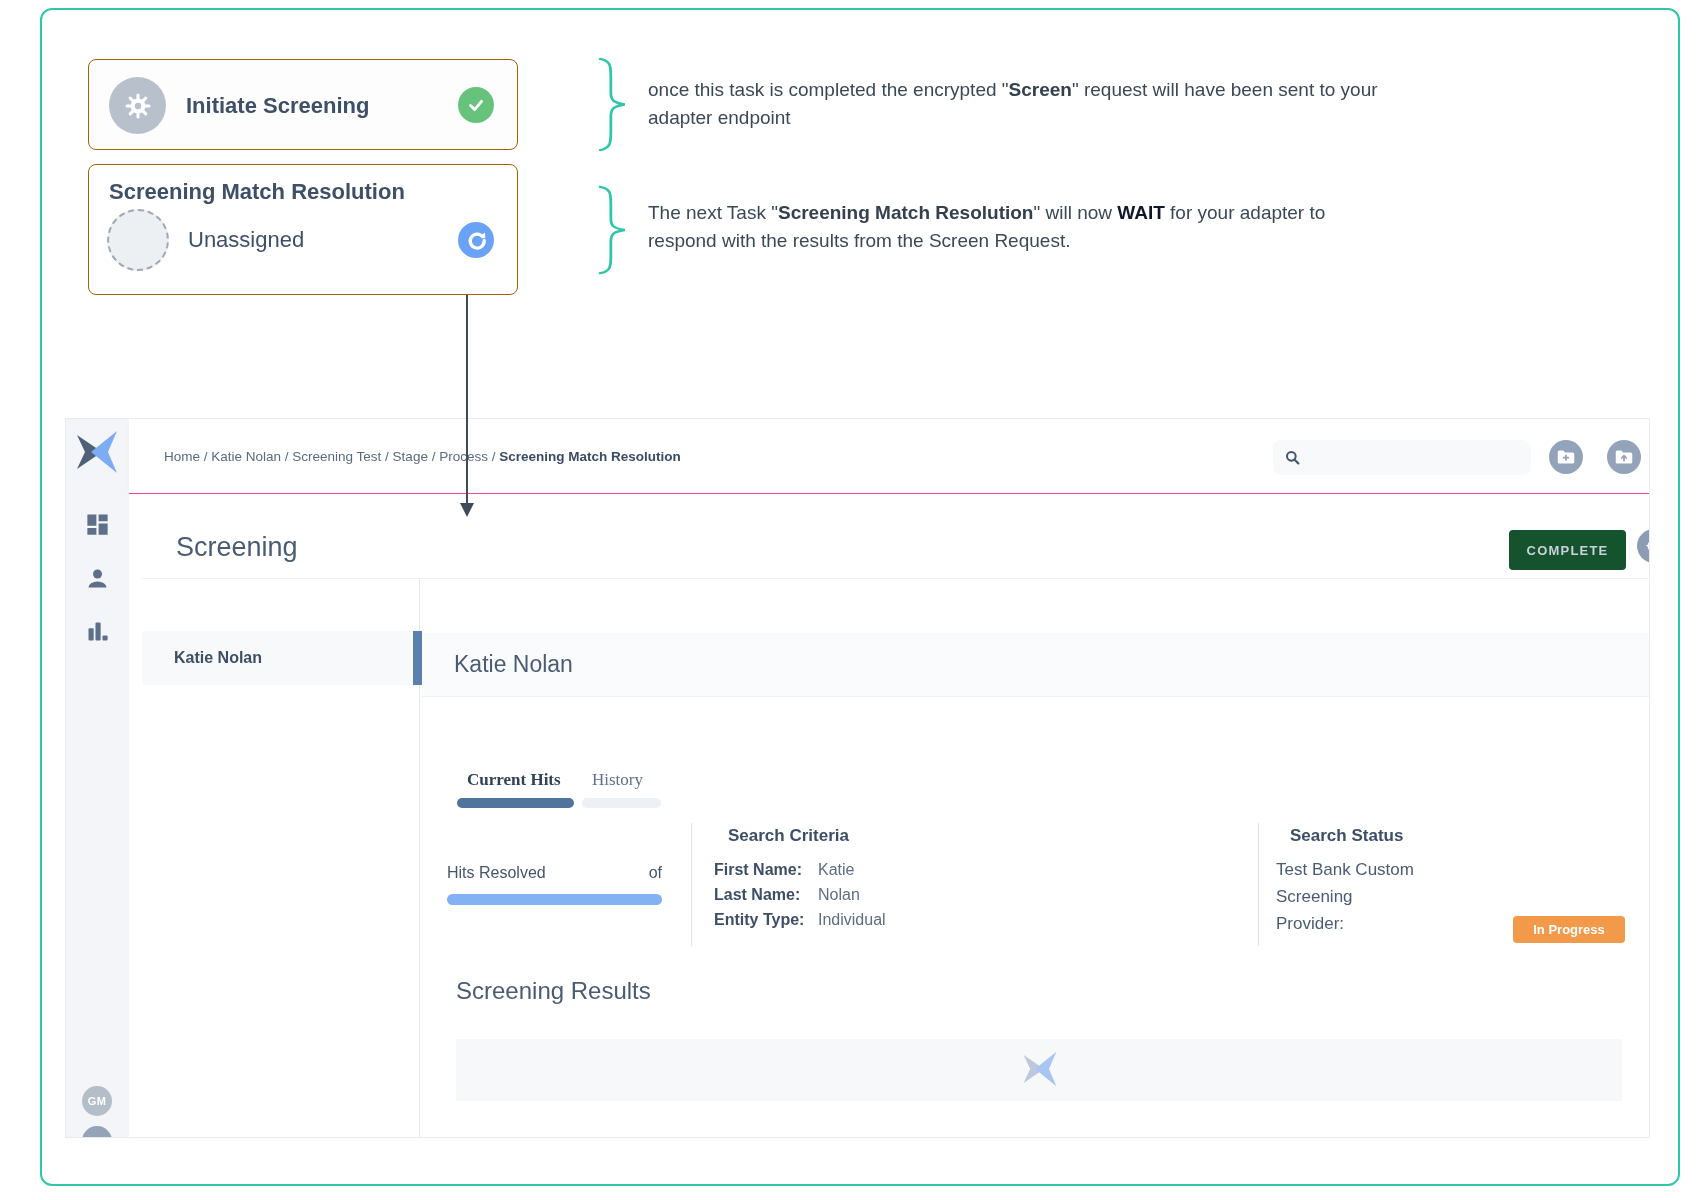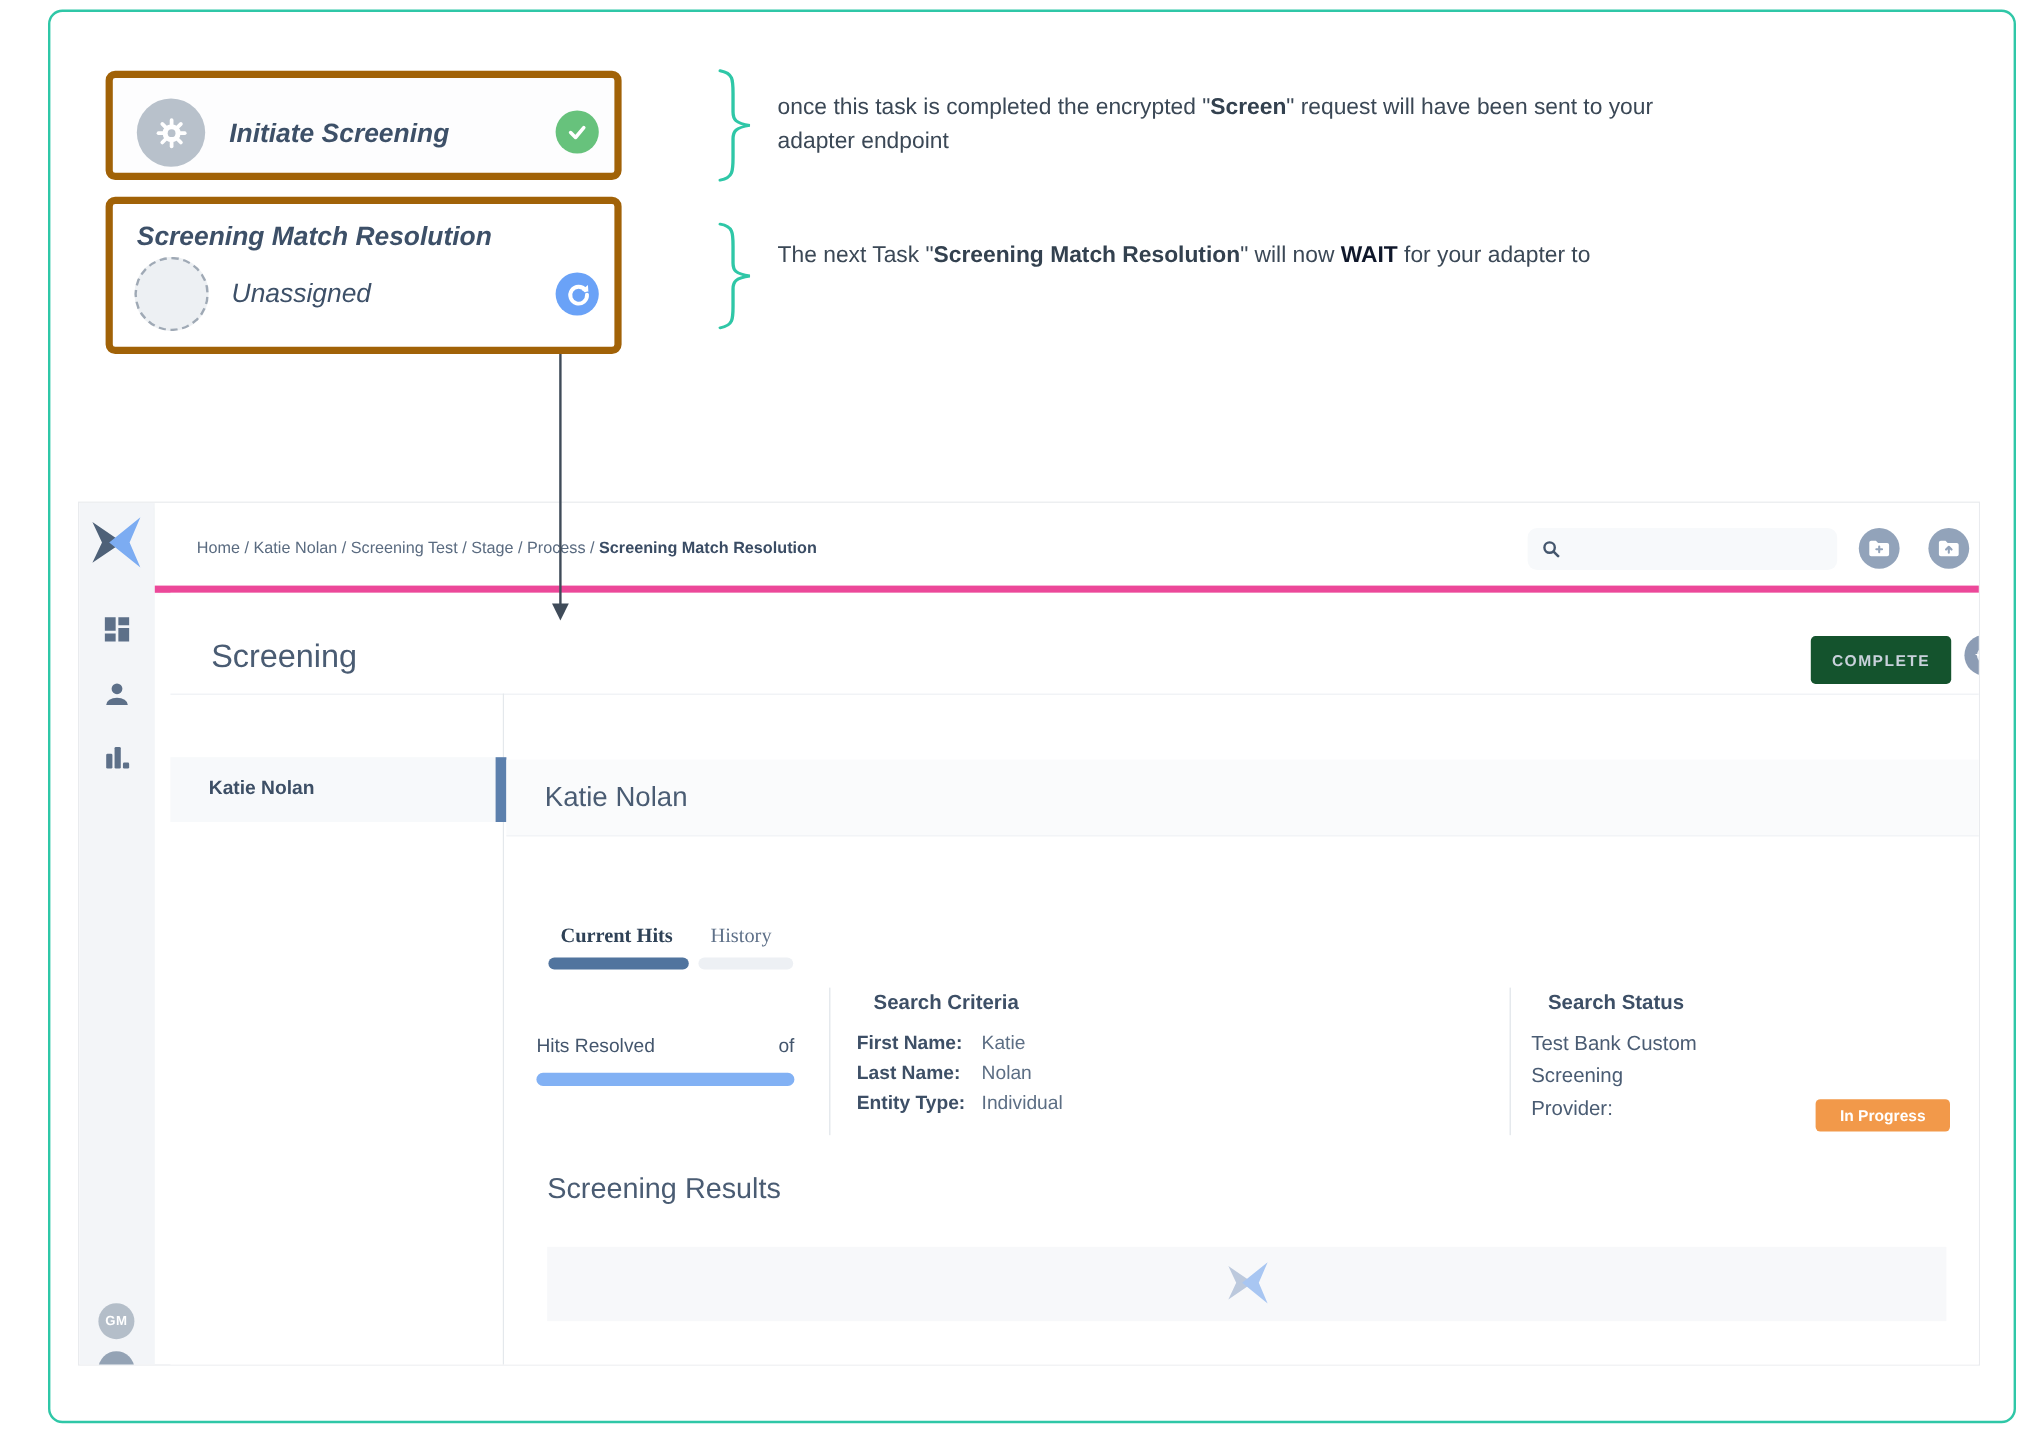--- a/index.html
+++ b/index.html
@@ -4,21 +4,21 @@
 <style>
   * { margin:0; padding:0; box-sizing:border-box; }
   html,body { background:#ffffff; }
   body { font-family:"Liberation Sans", sans-serif; }
   #canvas { position:relative; width:1700px; height:1200px; background:#fff; overflow:hidden; }
 
   .frame { position:absolute; left:40px; top:8px; width:1640px; height:1178px;
            border:2px solid #2fc7a7; border-radius:12px; }
 
   
-  .card { position:absolute; background:#fdfdfe; border:6px solid #a16207; border-radius:8px;font-style:italic; }
+  .card { position:absolute; background:#fdfdfe; border:1px solid #a16207; border-radius:8px; }
   .card1 { left:88px; top:59px; width:430px; height:91px; }
   .card2 { left:88px; top:164px; width:430px; height:131px; background:#fff; }
   .gear-circle { position:absolute; left:20px; top:17px; width:57px; height:57px; border-radius:50%;
                  background:#b8c1cb; display:flex; align-items:center; justify-content:center; }
   .card-title1 { position:absolute; left:97px; top:0; height:91px; display:flex; align-items:center;
                  font-size:22px; font-weight:700; color:#3d5068; }
   .check-circle { position:absolute; left:369px; top:27px; width:36px; height:36px; border-radius:50%;
                   background:#67c27c; display:flex; align-items:center; justify-content:center; }
   .card2-title { position:absolute; left:20px; top:14px; font-size:22px; font-weight:700; color:#3d5068; }
   .dashed-circle { position:absolute; left:18px; top:44px; width:62px; height:62px; border-radius:50%;
@@ -53,21 +53,21 @@
   .logo { position:absolute; left:9px; top:10px; width:44px; height:46px; }
   .rail-icon { position:absolute; left:18px; width:27px; height:27px; cursor:pointer; }
   .ri-dash { top:92px; } .ri-user { top:146px; } .ri-chart { top:199px; }
   .gm-avatar { position:absolute; left:16px; top:667px; width:30px; height:30px; border-radius:50%;
                background:#b4bec9; color:#fff; font-size:11px; font-weight:700; letter-spacing:.5px;
                display:flex; align-items:center; justify-content:center; }
   .bottom-avatar { position:absolute; left:16px; top:707px; width:30px; height:30px; border-radius:50%;
                    background:#94a3b5; }
 
   .topbar { position:absolute; left:63px; top:0; width:1522px; height:75px; background:#fff;
-            border-bottom:6px solid #ec4899; box-shadow:0 1px 3px rgba(60,75,95,0.05); }
+            border-bottom:1px solid #ec4899; box-shadow:0 1px 3px rgba(60,75,95,0.05); }
   .breadcrumb { position:absolute; left:35px; top:0; height:75px; display:flex; align-items:center;
                 font-size:13.5px; color:#5a6b80; white-space:pre; }
   .breadcrumb b { color:#3a4c64; font-weight:700; }
   .searchbox { position:absolute; left:1144px; top:21px; width:258px; height:35px; background:#f7f9fb;
                border-radius:8px; display:flex; align-items:center; padding-left:10px; }
   .searchbox input { border:none; outline:none; background:transparent; font-size:14px; color:#44566d;
                      width:210px; font-family:"Liberation Sans", sans-serif; }
   .circle-btn { position:absolute; top:21px; width:34px; height:34px; border-radius:50%; background:#92a3ba;
                 display:flex; align-items:center; justify-content:center; cursor:pointer; }
   .cb1 { left:1420px; } .cb2 { left:1478px; }
@@ -170,20 +170,21 @@
   <svg class="brace brace2" viewBox="0 0 28 100" preserveAspectRatio="none">
     <path d="M2,2 C12,4 12,10 12,22 L12,38 C12,45 14,48 25,50 C14,52 12,55 12,62 L12,78 C12,90 12,96 2,98" stroke="#2fc7a7" stroke-width="2.6" fill="none" stroke-linecap="round"></path>
   </svg>
 
   <div class="note note1">
     <div><span>once this task is completed the encrypted "</span><b>Screen</b><span>" request will have been sent to your</span></div>
     <div>adapter endpoint</div>
   </div>
   <div class="note note2">
     <div><span>The next Task "</span><b>Screening Match Resolution</b><span>" will now </span><span class="wait">WAIT</span><span> for your adapter to</span></div>
+    <div>respond with the results from the Screen Request.</div>
   </div>
 
   <div class="arrow">
     <div class="arrow-line"></div>
     <div class="arrow-head"></div>
   </div>
 
   <div class="app">
 
     <div class="rail">

